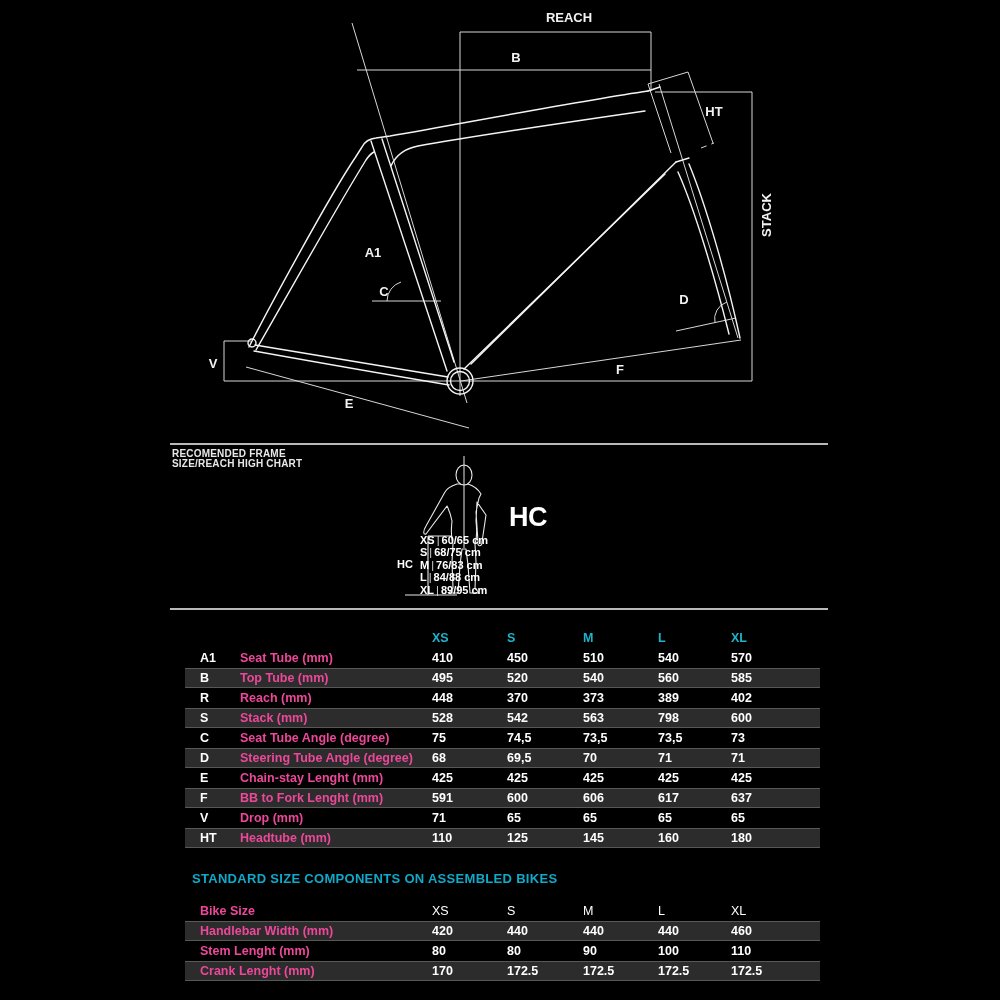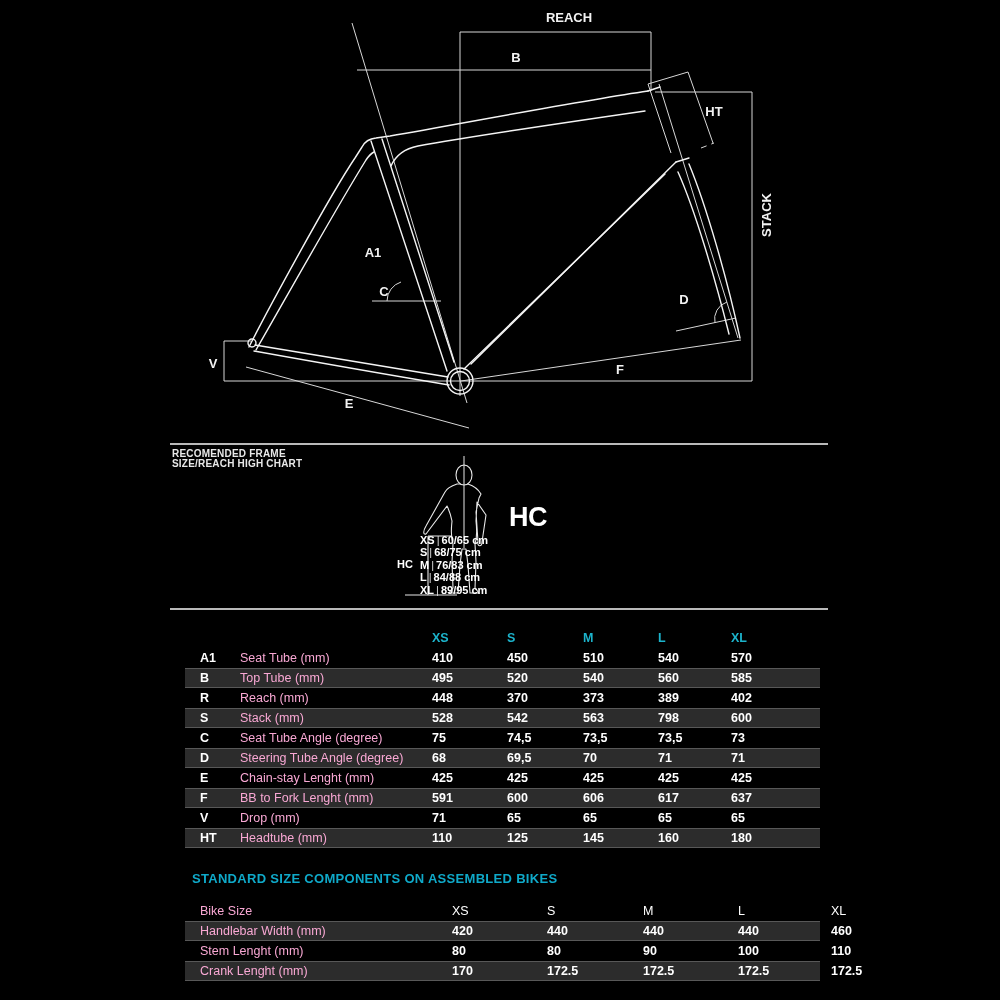--- a/index.html
+++ b/index.html
@@ -16,25 +16,25 @@
   .hc-box-label{position:absolute;left:397px;top:558px;font-size:11px;font-weight:bold;}
   .hc-sizes{position:absolute;left:420px;top:534px;width:141px;text-align:left;
             font-size:11px;font-weight:bold;line-height:12.4px;white-space:nowrap;}
   .hc-sizes .divider{font-weight:normal;padding:0 2px;color:#ddd;}
   
   .geo{position:absolute;left:185px;top:628px;width:635px;font-size:12.5px;}
   .comp{position:absolute;left:185px;top:901px;width:635px;font-size:12.5px;}
   .grow{display:grid;grid-template-columns:40px 192px 75px 76px 75px 73px 1fr;
         height:20px;align-items:center;padding-left:15px;box-sizing:border-box;}
   .crow{display:grid;grid-template-columns:232px 75px 76px 75px 73px 1fr;
-        height:20px;align-items:center;padding-left:15px;box-sizing:border-box;gap:20px;}
+        height:20px;align-items:center;padding-left:15px;box-sizing:border-box;}
   .stripe{background:#2c2c2c;box-shadow:inset 0 1px 0 #585858,inset 0 -1px 0 #585858;}
   .gcol{color:#1cb3cb;font-weight:bold;}
   .gkey{font-weight:bold;}
-  .glabel{font-weight:normal;color:#f9a8d4;}
+  .glabel{font-weight:bold;color:#ec4899;}
   .gval{font-weight:bold;}
   .comp-title{position:absolute;left:192px;top:871px;font-size:13px;font-weight:bold;
               letter-spacing:.3px;color:#0fa9c9;white-space:nowrap;}
 </style>
 </head>
 <body>
 
 <svg class="abs" style="left:0;top:0" width="1000" height="445" viewBox="0 0 1000 445">
   <g stroke="#d7d7d7" stroke-width="1" fill="none">
 

